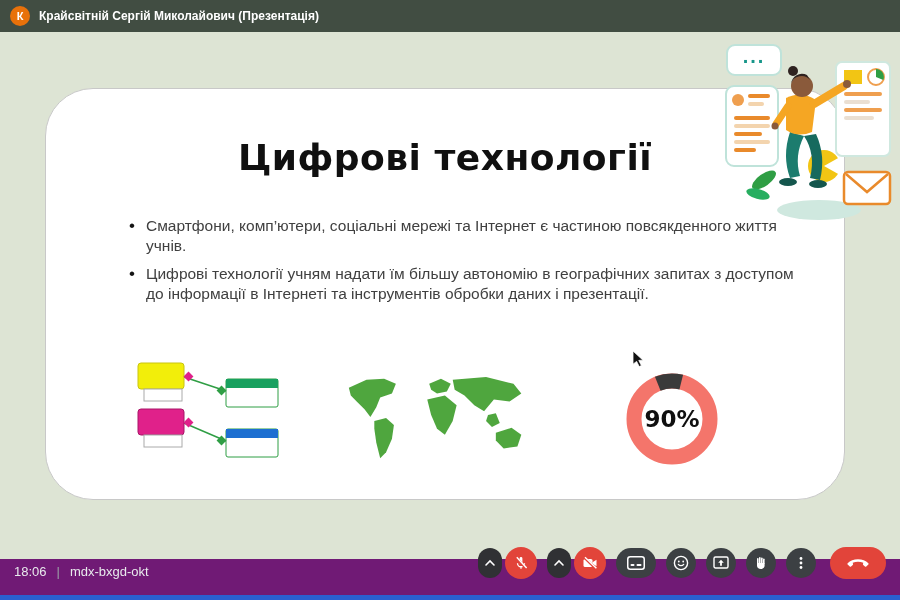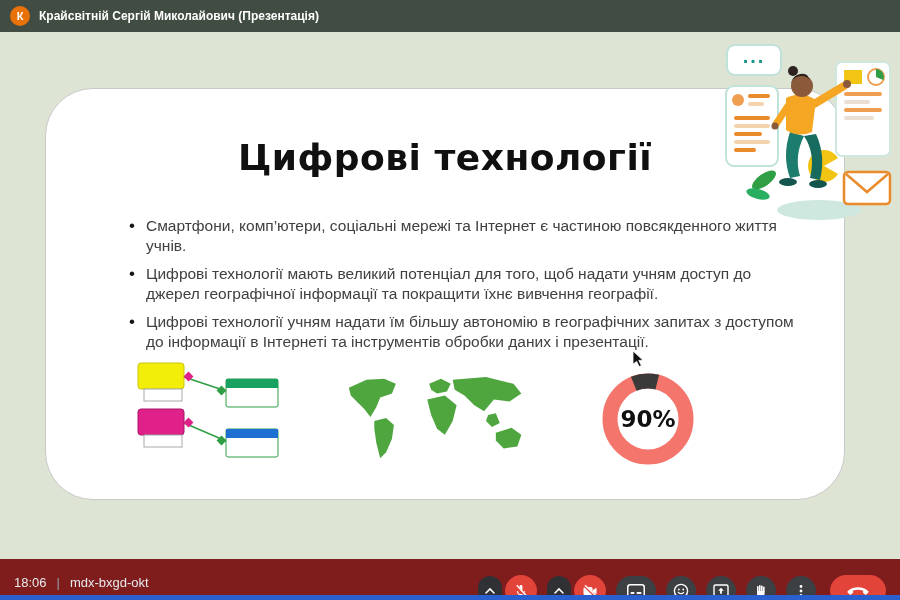--- a/index.html
+++ b/index.html
@@ -19,35 +19,35 @@
   .slide { position:absolute; left:45px; top:56px; width:800px; height:412px; background:#fff;
            border:1px solid #c8c8c8; border-radius:48px; }
   .slide-title { margin:48px 60px 0; text-align:center; font-size:36px; font-weight:bold;
                  font-family:"DejaVu Sans","Liberation Sans",sans-serif; color:#101010; letter-spacing:.5px; }
   .bullets { margin:38px 46px 0 100px; padding:0; list-style:none; font-size:15.5px; line-height:1.32; color:#404040; }
   .bullets li { position:relative; margin-bottom:7px; }
   .bullets li::before { content:"•"; position:absolute; left:-17px; top:-1px; font-size:17px; color:#141414; }
 
   .flowchart { position:absolute; left:88px; top:270px; width:152px; height:114px; }
   .worldmap  { position:absolute; left:295px; top:282px; width:196px; height:100px; }
-  .donut { position:absolute; left:554px; top:282px; width:96px; height:96px; }
+  .donut { position:absolute; left:578px; top:282px; width:96px; height:96px; }
   .donut-label { position:absolute; inset:0; display:flex; align-items:center; justify-content:center;
                  font-family:"DejaVu Sans","Liberation Sans",sans-serif; font-size:23px; font-weight:bold; color:#101010; }
   .cursor { position:absolute; left:586px; top:262px; width:12px; height:17px; }
 
   
   .illu { position:absolute; right:6px; top:12px; width:170px; height:186px; z-index:5; }
   .illu svg { position:absolute; inset:0; }
   .speech-card { position:absolute; left:2px; top:0; width:56px; height:32px; background:#fff;
                  border:2px solid #bfe3da; border-radius:9px; display:flex; align-items:center; justify-content:center;
                  color:#17968a; font-weight:bold; font-size:20px; letter-spacing:2px; line-height:10px; padding-bottom:8px; }
 
   
-  .bottom-bar { position:absolute; left:0; right:0; bottom:5px; height:36px; background:#7f1d1d;
-                display:flex; align-items:flex-start; padding:16px 14px; }
+  .bottom-bar { position:absolute; left:0; right:0; bottom:5px; height:36px; background:#701a75;
+                display:flex; align-items:flex-end; padding:16px 14px; }
   .meeting-info { display:flex; align-items:center; gap:10px; color:#e8eaed; font-size:13px; }
   .meeting-info .sep { color:#9aa0a6; }
   .controls { margin-left:auto; display:flex; align-items:center; gap:10px; }
   .cluster { display:flex; align-items:center; gap:3px; }
   .ctl { border:none; padding:0; cursor:pointer; display:flex; align-items:center; justify-content:center;
          background:#3c4043; width:30px; height:30px; border-radius:50%; }
   .ctl svg { display:block; }
   .chev { width:24px; height:30px; border-radius:15px; background:#303134; }
   .red { width:32px; height:32px; background:#e2443a; }
   .wide { width:40px; border-radius:16px; }
@@ -67,21 +67,20 @@
     <div class="presenter-name">Крайсвітній Сергій Миколайович (Презентація)</div>
   </header>
 
   <main class="stage">
 
     <section class="slide">
       <h1 class="slide-title">Цифрові технології</h1>
 
       <ul class="bullets">
         <li>Смартфони, комп’ютери, соціальні мережі та Інтернет є частиною повсякденного життя учнів.</li>
-        <li>Цифрові технології мають великий потенціал для того, щоб надати учням доступ до джерел географічної інформації та покращити їхнє вивчення географії.</li>
         <li>Цифрові технології учням надати їм більшу автономію в географічних запитах з доступом до інформації в Інтернеті та інструментів обробки даних і презентації.</li>
       </ul>
 
       <svg class="flowchart" viewBox="0 0 152 114">
         <line x1="50" y1="18" x2="92" y2="32" stroke="#2f9e44" stroke-width="1.5"></line>
         <line x1="50" y1="64" x2="92" y2="82" stroke="#2f9e44" stroke-width="1.5"></line>
         <rect x="4" y="4" width="46" height="26" rx="3" fill="#f2ee0a" stroke="#c9c410"></rect>
         <rect x="10" y="30" width="38" height="12" fill="#fff" stroke="#aaa"></rect>
         <rect x="4" y="50" width="46" height="26" rx="3" fill="#e0218a" stroke="#a81668"></rect>
         <rect x="10" y="76" width="38" height="12" fill="#fff" stroke="#aaa"></rect>

